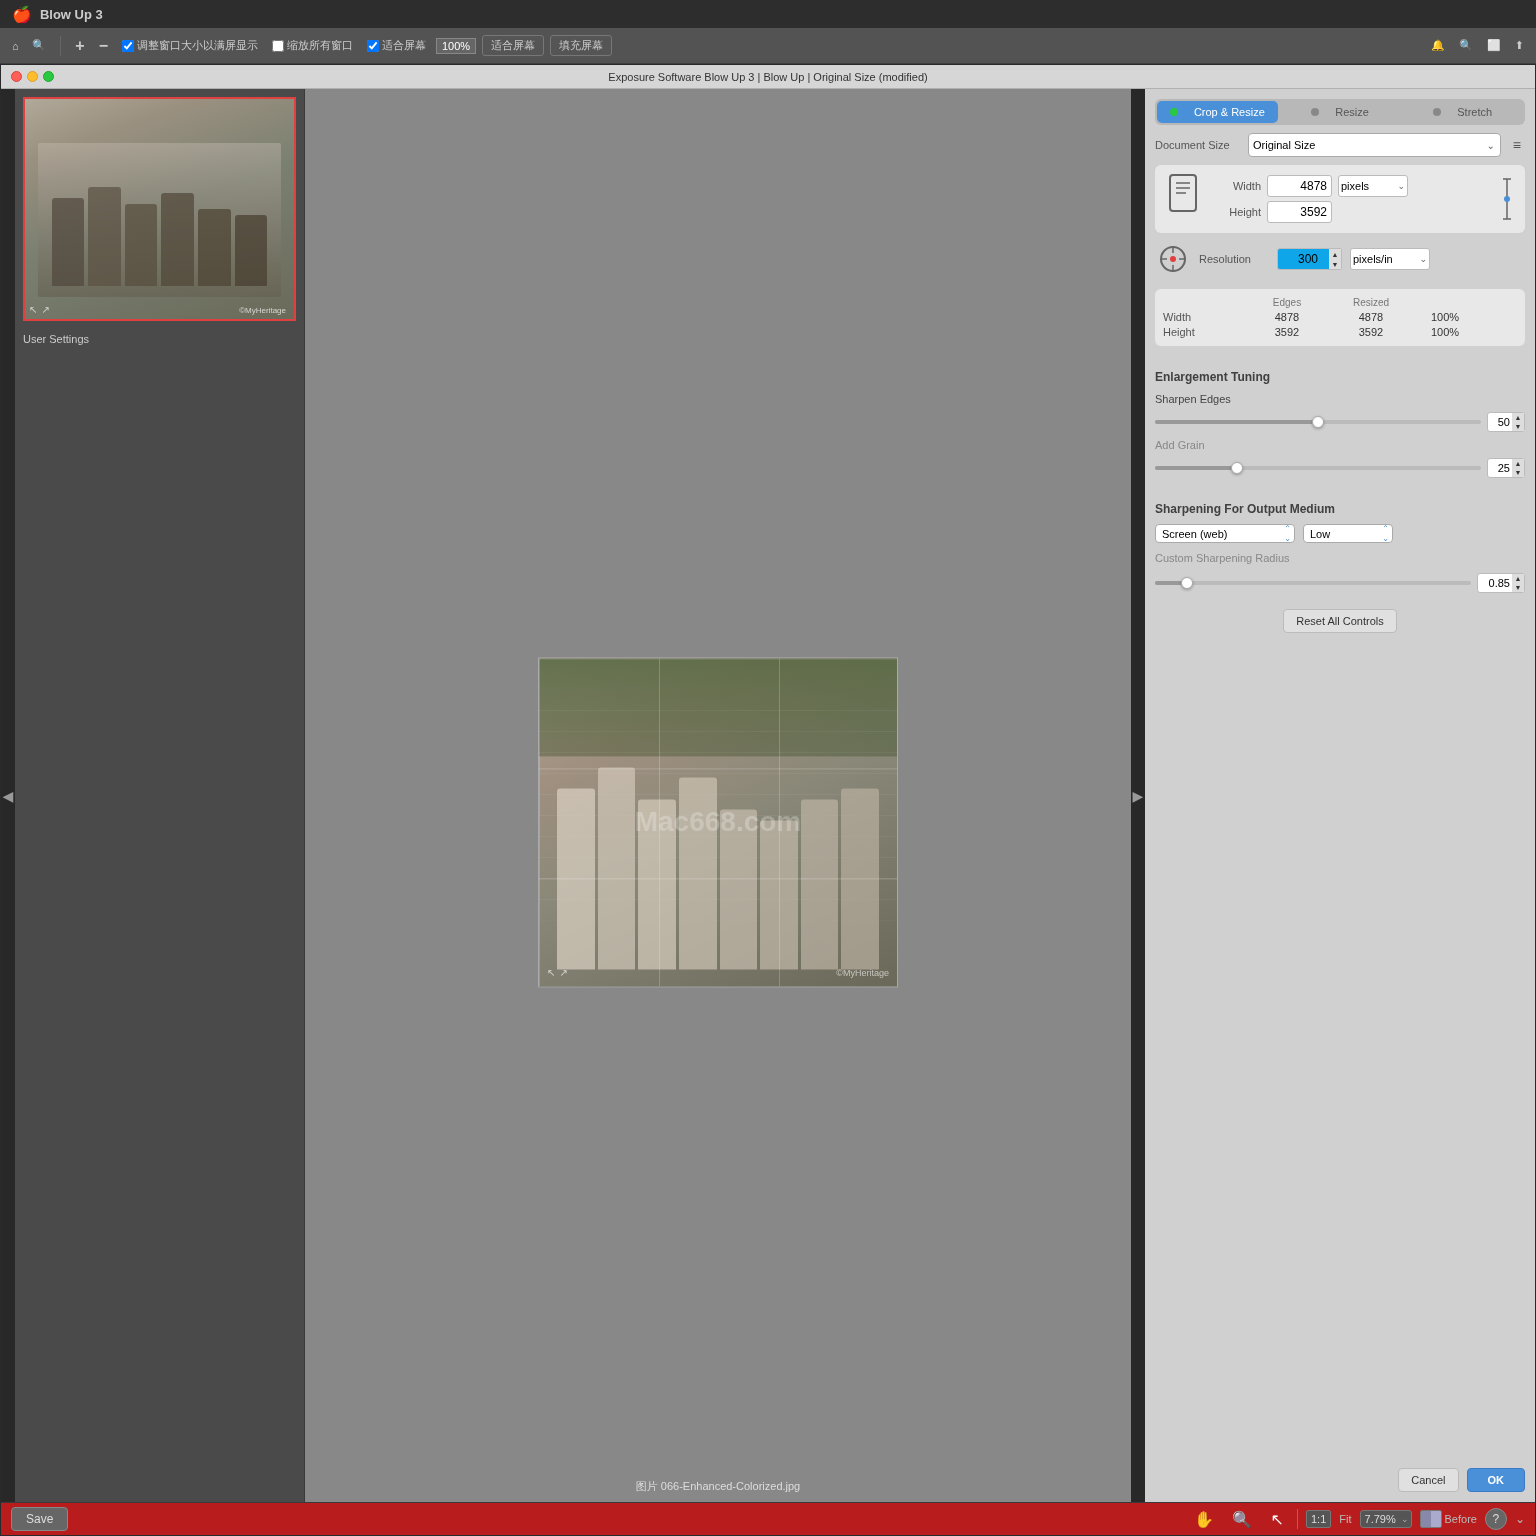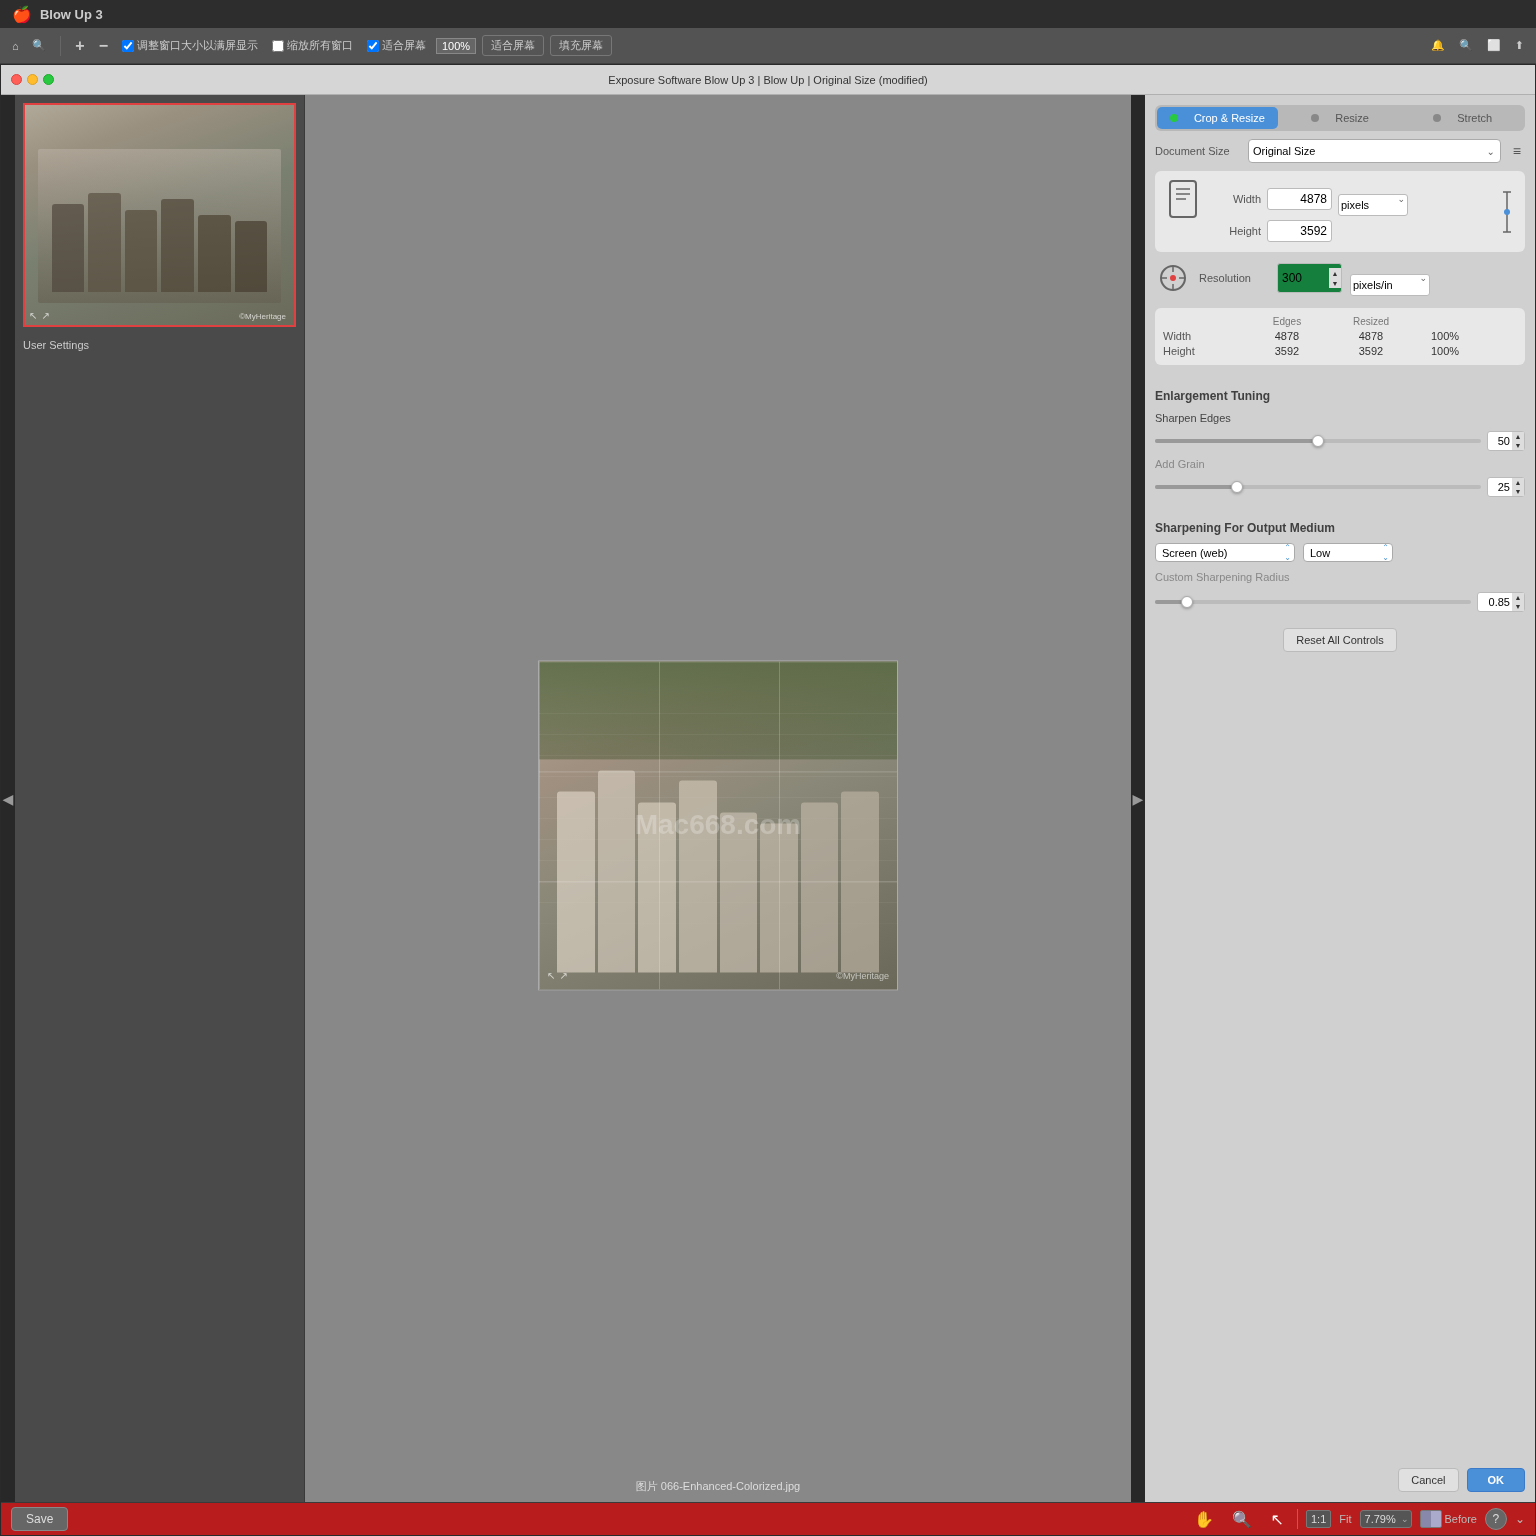--- a/index.html
+++ b/index.html
@@ -39,21 +39,21 @@
     .ps-toolbar .checkbox-item { display: flex; align-items: center; gap: 3px; color: #ccc; font-size: 11px; }
     .ps-toolbar input[type=checkbox] { width: 12px; height: 12px; }
     .ps-toolbar .zoom-value { background: #666; border: 1px solid #888; color: #fff; padding: 1px 4px; font-size: 11px; width: 40px; text-align: center; }
     .ps-toolbar .ps-btn { background: #555; border: 1px solid #777; color: #ccc; padding: 2px 8px; border-radius: 3px; font-size: 11px; cursor: pointer; }
     .icon-btn { background: none; border: none; color: #ccc; font-size: 14px; cursor: pointer; padding: 2px; }
     .toolbar-sep { width: 1px; height: 20px; background: #666; margin: 0 4px; }
 
     
     .plugin-title-bar {
       background: #d6d6d6;
-      height: 30px;
+      height: 24px;
       display: flex;
       align-items: center;
       justify-content: center;
       border-bottom: 1px solid #b0b0b0;
       position: relative;
     }
     .plugin-title-bar .title-text { font-size: 11px; color: #333; }
     .plugin-title-traffic { display: flex; gap: 5px; position: absolute; left: 10px; }
     .ptl { width: 11px; height: 11px; border-radius: 50%; }
     .ptl-red { background: #ff5f57; border: 1px solid #e0443e; }
@@ -303,21 +303,20 @@
       height: 22px;
       border: 1px solid #bbb;
       border-radius: 3px;
       background: white;
       font-size: 11px;
       padding: 0 2px;
       appearance: none;
       -webkit-appearance: none;
       padding-right: 14px;
       position: relative;
-      margin-top: 13px;
     }
     .unit-wrapper {
       position: relative;
       display: inline-flex;
       align-items: center;
     }
     .unit-wrapper::after {
       content: '⌄';
       position: absolute;
       right: 3px;
@@ -826,21 +825,21 @@
             <circle cx="15" cy="15" r="12" fill="none" stroke="#666" stroke-width="2"></circle>
             <circle cx="15" cy="15" r="3" fill="#e04040"></circle>
             <line x1="15" y1="3" x2="15" y2="9" stroke="#666" stroke-width="1.5"></line>
             <line x1="15" y1="21" x2="15" y2="27" stroke="#666" stroke-width="1.5"></line>
             <line x1="3" y1="15" x2="9" y2="15" stroke="#666" stroke-width="1.5"></line>
             <line x1="21" y1="15" x2="27" y2="15" stroke="#666" stroke-width="1.5"></line>
           </svg>
         </div>
         <span style="font-size:11px;color:#555;width:70px;">Resolution</span>
         <div class="res-input-wrapper">
-          <select style="height:30px;border:1px solid #bbb;border-radius:3px;background:#15803d;font-size:12px;padding:0 4px;appearance:none;-webkit-appearance:none;width:65px;">
+          <select style="height:22px;border:1px solid #bbb;border-radius:3px;background:#0ea5e9;font-size:12px;padding:0 20px;appearance:none;-webkit-appearance:none;width:65px;">
             <option>300</option>
             <option>72</option>
             <option>150</option>
           </select>
           <div class="res-stepper">
             <button class="stepper-btn">▲</button>
             <button class="stepper-btn">▼</button>
           </div>
         </div>
         <div class="unit-wrapper">

